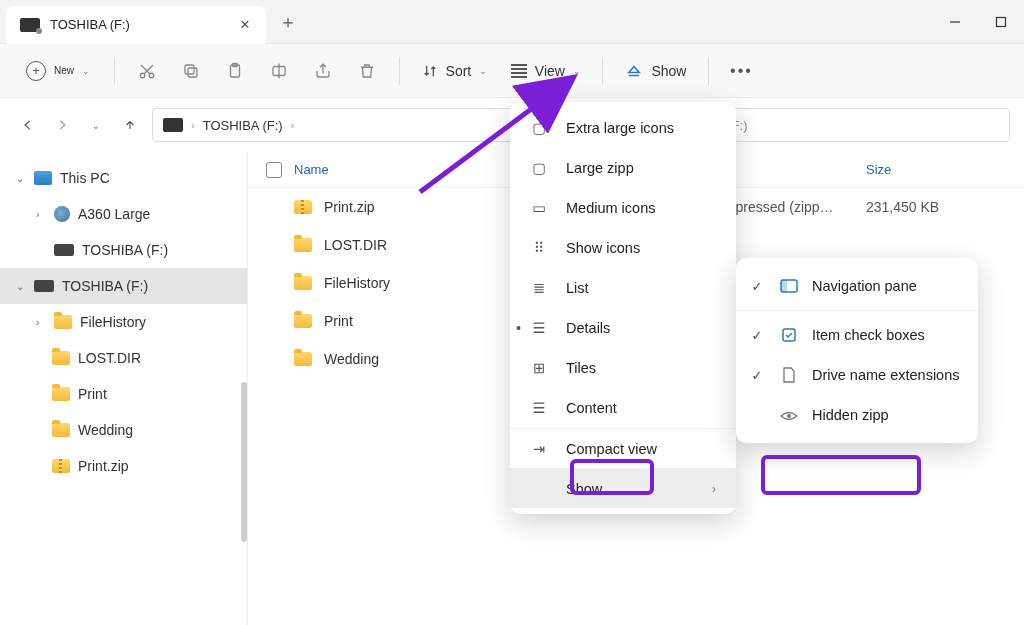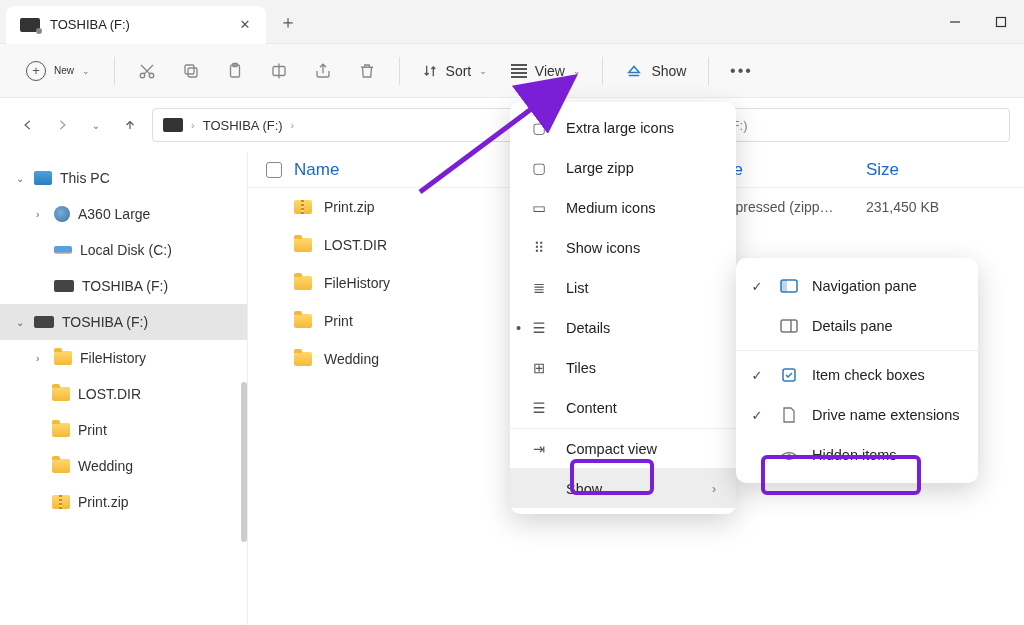--- a/index.html
+++ b/index.html
@@ -59,21 +59,21 @@
 .ico-disk { width: 18px; height: 8px; background: linear-gradient(#999,#ccc); border-radius: 2px; position: relative; border-top: 6px solid #5aa0e0; }
 .ico-a360 { width: 16px; height: 16px; background: radial-gradient(circle at 40% 40%, #7aaed8, #3b6fa0); border-radius: 50%; }
 .ico-folder { width: 18px; height: 14px; background: linear-gradient(#ffd86b,#f5b93a); border-radius: 2px; position: relative; }
 .ico-folder::before { content: ""; position: absolute; top: -3px; left: 0; width: 8px; height: 4px; background: #f5b93a; border-radius: 2px 2px 0 0; }
 .ico-zip { width: 18px; height: 14px; background: linear-gradient(#ffd86b,#f5b93a); border-radius: 2px; position: relative; }
 .ico-zip::after { content: ""; position: absolute; left: 7px; top: 0; width: 3px; height: 14px; background: repeating-linear-gradient(#c88b1f 0 2px,#ffd86b 2px 4px); }
 
 
 .filelist { flex: 1; position: relative; }
 .header-row { height: 36px; display: flex; align-items: center; border-bottom: 1px solid #f0f0f0; padding-left: 18px; }
-.hcell { font-size: 17px; color: #1b66c9; }
+.hcell { font-size: 13px; color: #1b66c9; }
 .hcell.name { width: 440px; display: flex; align-items: center; gap: 12px; }
 .hcell.type { width: 160px; color: #1b66c9; }
 .hcell.size { color: #1b66c9; }
 .checkbox { width: 16px; height: 16px; border: 1.5px solid #888; border-radius: 3px; }
 .row { height: 38px; display: flex; align-items: center; padding-left: 18px; }
 .row .cname { width: 440px; display: flex; align-items: center; gap: 12px; font-size: 14px; color: #333; }
 .row .ctype { width: 160px; font-size: 14px; color: #555; }
 .row .csize { font-size: 14px; color: #555; }
 .cname .spacer-cb { width: 16px; }
 
@@ -236,25 +236,20 @@
         <div class="ico-pc"></div>
         <span>This PC</span>
       </div>
     <div class="tree-item child">
         <span class="tree-chev">›</span>
         <div class="ico-a360"></div>
         <span>A360 Large</span>
       </div>
     <div class="tree-item child">
         <span class="tree-chev"></span>
-        <div class="ico-disk"></div>
-        <span>Local Disk (C:)</span>
-      </div>
-    <div class="tree-item child">
-        <span class="tree-chev"></span>
         <div class="ico-drive"></div>
         <span>TOSHIBA (F:)</span>
       </div>
     <div class="tree-item selected">
         <span class="tree-chev">⌄</span>
         <div class="ico-drive"></div>
         <span>TOSHIBA (F:)</span>
       </div>
     <div class="tree-item child">
         <span class="tree-chev">›</span>
@@ -388,30 +383,20 @@
   <div class="menu-item">
       <span class="check">✓</span>
       <span class="mico">
         <svg width="18" height="14">
           <rect x="1" y="1" width="16" height="12" fill="none" stroke="#2b7cbf" stroke-width="1.5" rx="2"></rect>
           <rect x="1" y="1" width="6" height="12" fill="#2b7cbf" opacity="0.3"></rect>
         </svg>
       </span>
       <span>Navigation pane</span>
     </div>
-  <div class="menu-item">
-      <span class="check"></span>
-      <span class="mico">
-        <svg width="18" height="14">
-          <rect x="1" y="1" width="16" height="12" fill="none" stroke="#777" stroke-width="1.5" rx="2"></rect>
-          <line x1="11" y1="1" x2="11" y2="13" stroke="#777" stroke-width="1.5"></line>
-        </svg>
-      </span>
-      <span>Details pane</span>
-    </div>
   <div class="divider"></div>
   <div class="menu-item">
       <span class="check">✓</span>
       <span class="mico">
         <svg width="16" height="16">
           <rect x="2" y="2" width="12" height="12" fill="none" stroke="#2b7cbf" stroke-width="1.5" rx="2"></rect>
           <path d="M5 8 l2 2 4-4" stroke="#2b7cbf" stroke-width="1.5" fill="none"></path>
         </svg>
       </span>
       <span>Item check boxes</span>
@@ -426,21 +411,21 @@
       <span>Drive name extensions</span>
     </div>
   <div class="menu-item">
       <span class="check"></span>
       <span class="mico">
         <svg width="18" height="12" viewBox="0 0 2416zde 14">
           <path d="M1 7 Q9 0 17 7 Q9 14 1 7 Z" fill="none" stroke="#777" stroke-width="1.3"></path>
           <circle cx="9" cy="7" r="2" fill="#777"></circle>
         </svg>
       </span>
-      <span>Hidden items</span>
+      <span>Hidden zipp</span>
     </div>
 </div>
 
 <svg class="arrow-svg" style="left:400px;top:72px" width="200" height="130">
   <defs>
       <marker id="ah" markerWidth="12" markerHeight="12" refX="10" refY="6" orient="auto">
         <path d="M0 0 L12 6 L0 12 Z" fill="#7a1fd6"></path>
       </marker>
     </defs>
   <line x1="20" y1="120" x2="170" y2="8" stroke="#7a1fd6" stroke-width="5" marker-end="url(#ah)"></line>

